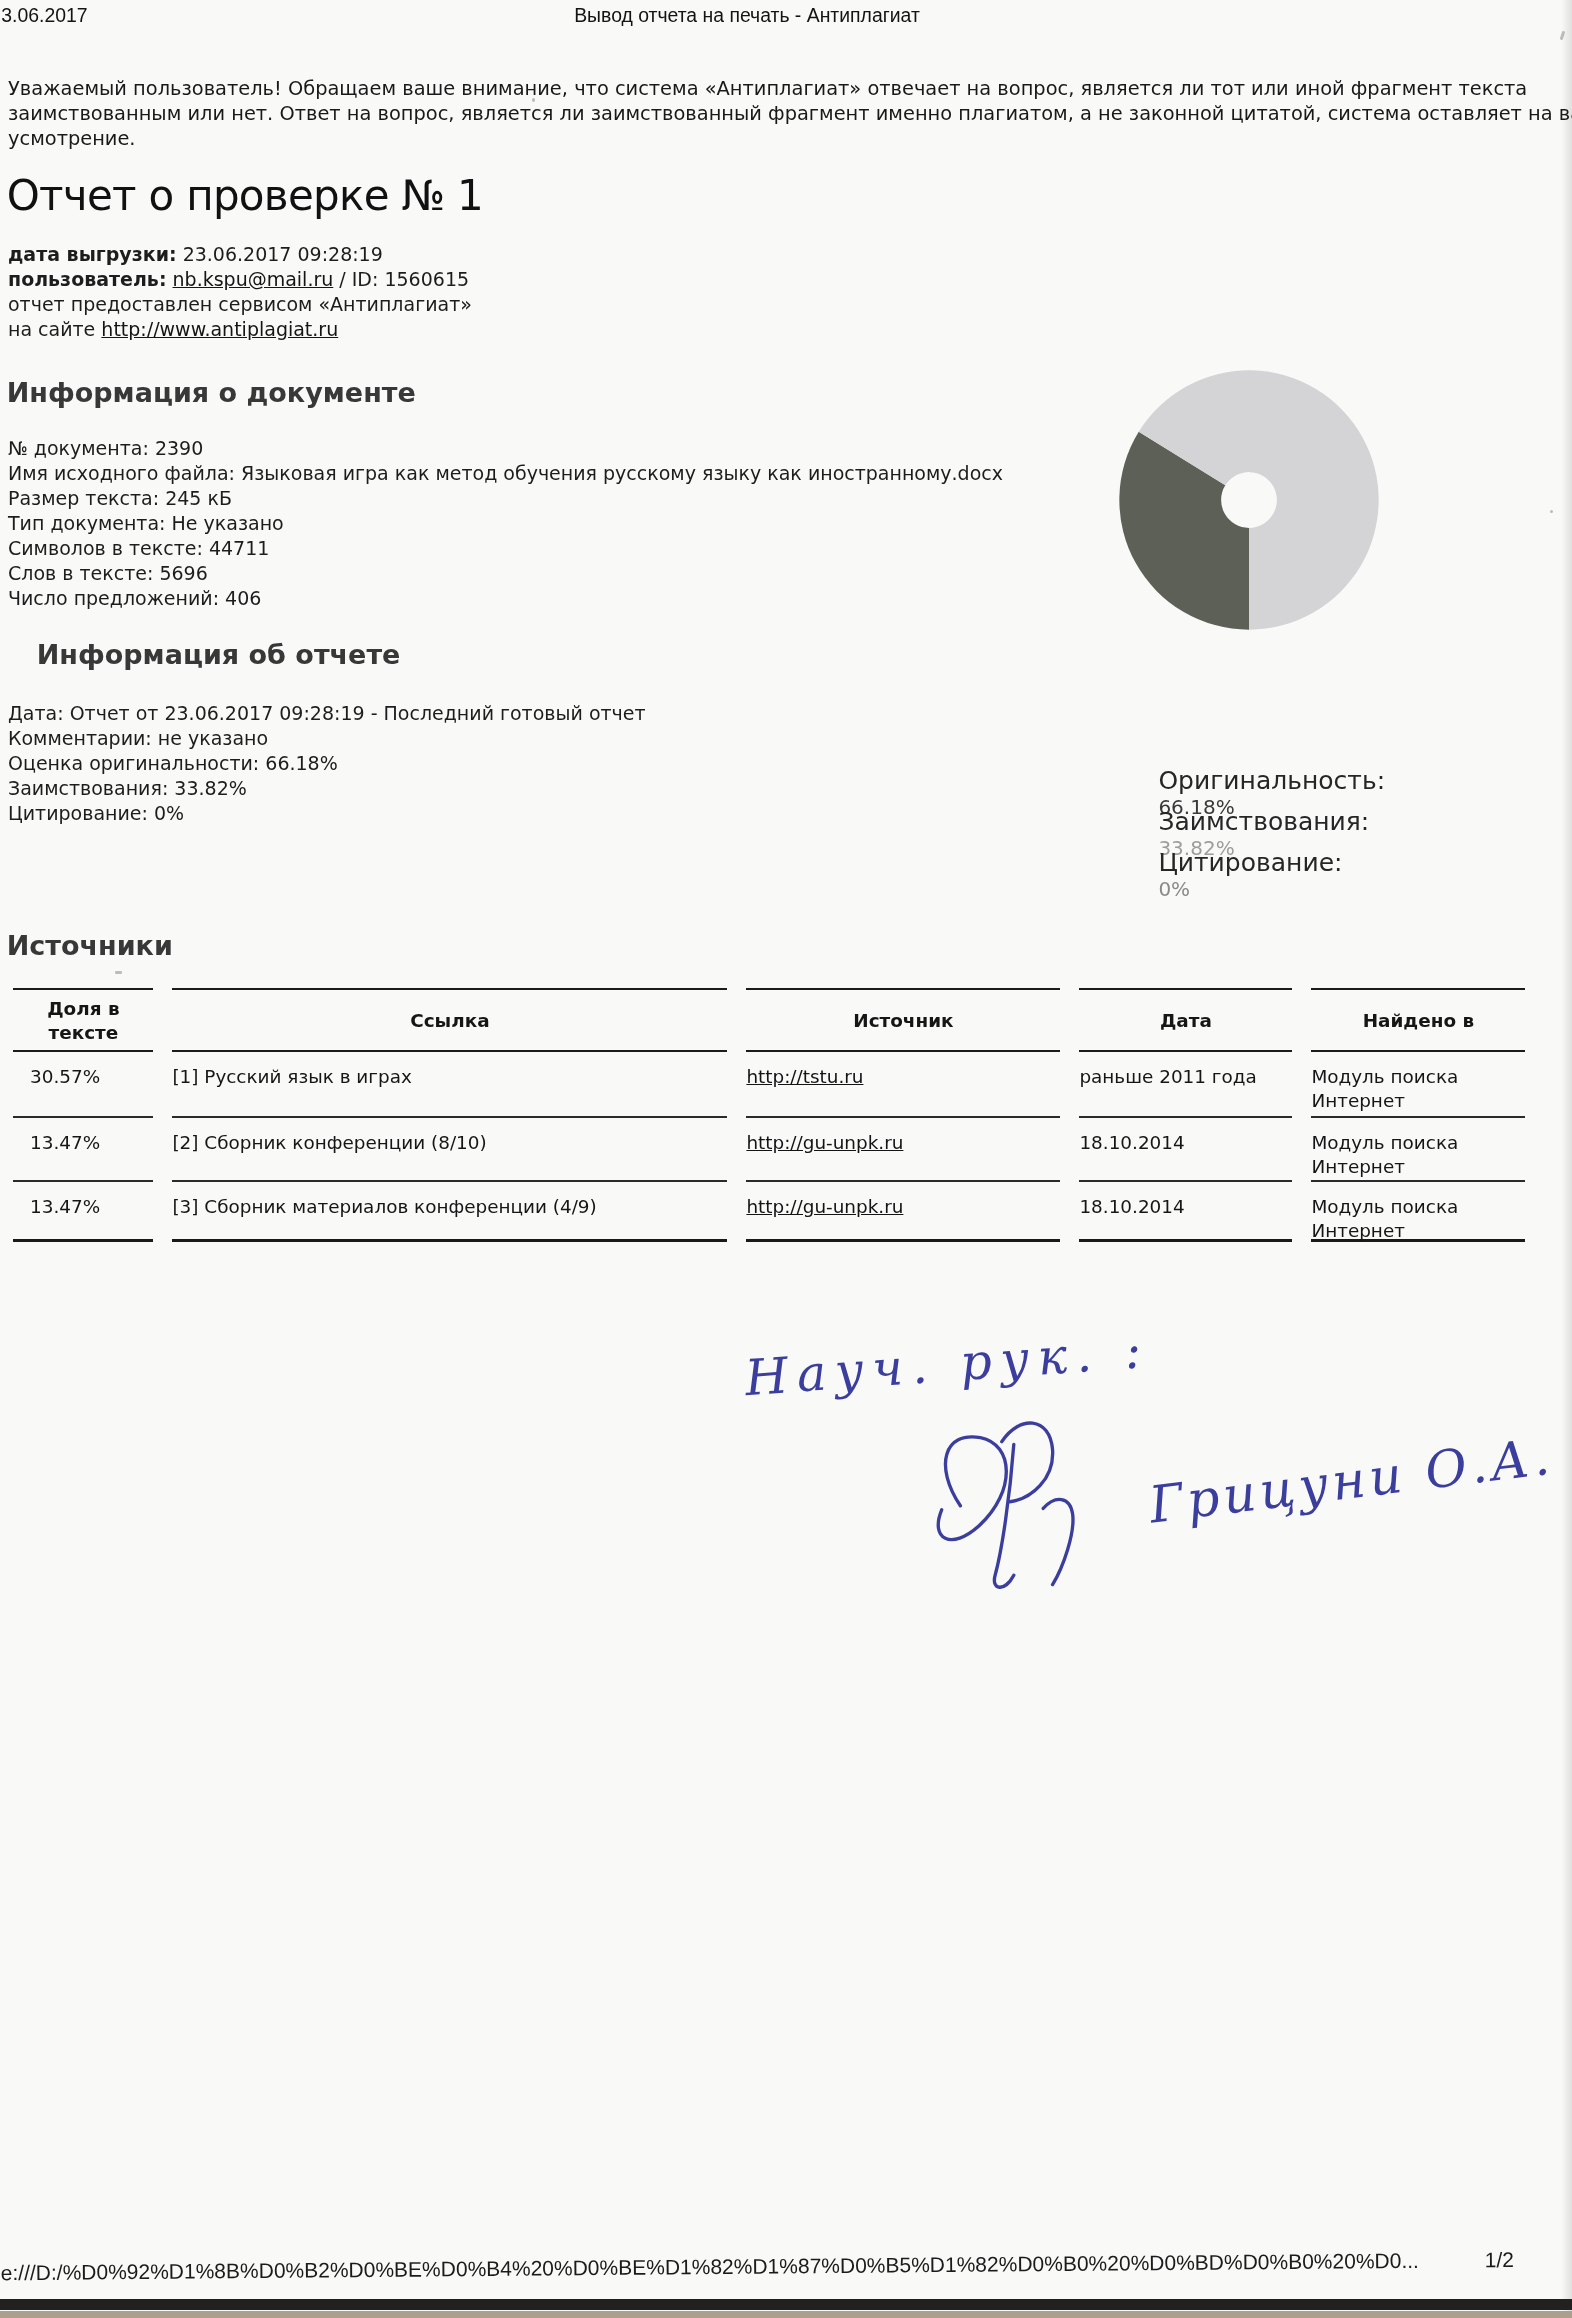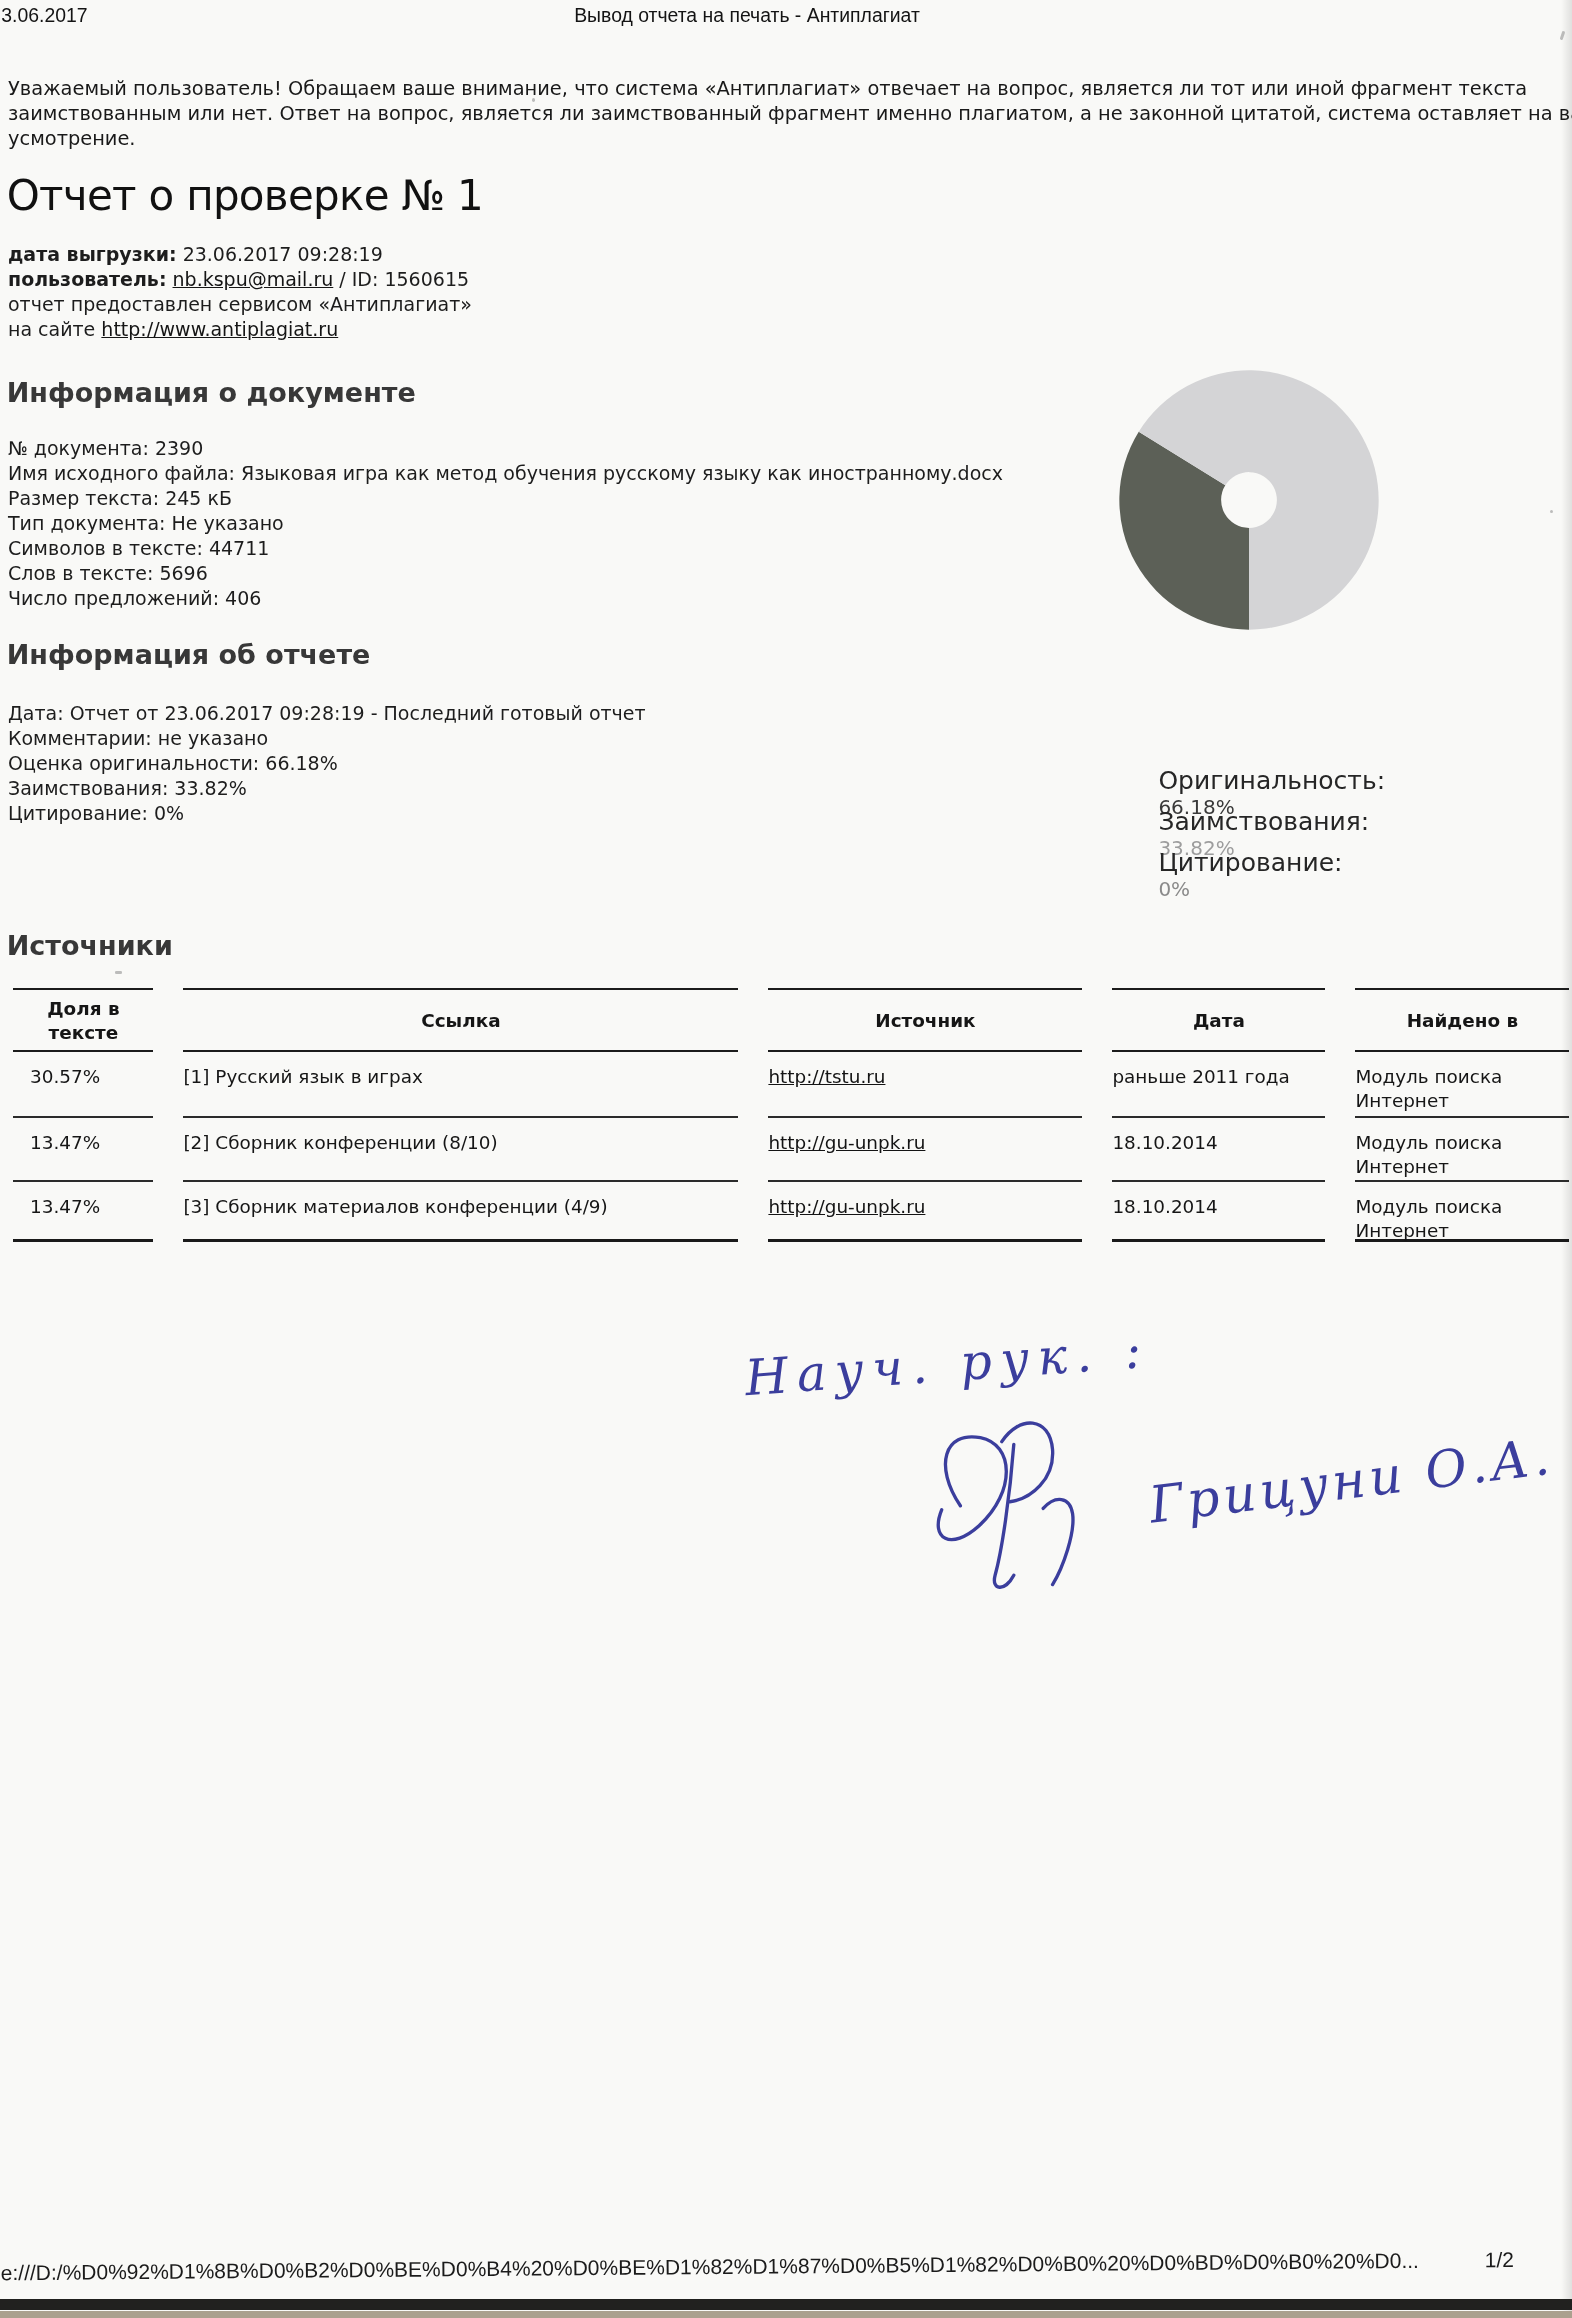--- a/index.html
+++ b/index.html
@@ -32,21 +32,21 @@
   .kv b{font-weight:normal;}
   
   .donut{position:absolute; left:1118px; top:369px; width:262px; height:262px;}
   
   .legend{position:absolute; left:1145px; top:766px; white-space:nowrap;}
   .legend .lrow{height:41px; display:flex; align-items:baseline;flex-direction:column;}
   .legend .llabel{font-size:25px; color:#262626;}
   .legend .lvalue{font-size:20px; margin-left:13.4px;}
   
   .src-table{position:absolute; left:13.4px; top:988px; width:1490px; font-size:18.4px; line-height:23.4px; color:#161616;}
-  .trow{display:grid; grid-template-columns:140px 555px 314px 213px 214px; column-gap:30px; box-sizing:border-box;}
+  .trow{display:grid; grid-template-columns:140px 555px 314px 213px 214px; column-gap:19px; box-sizing:border-box;}
   .thead .cell{
     border-top:2.7px solid #1c1c1c; border-bottom:2.7px solid #1c1c1c;
     height:64px; box-sizing:border-box;
     display:flex; align-items:center; justify-content:center; text-align:center;
     font-weight:bold; padding-top:1.3px;
   }
   .tbody .cell{height:64px; box-sizing:border-box; padding-top:13.4px;}
   .tbody.r2 .cell, .tbody.r3 .cell{border-top:2px solid #2b2b2b;}
   .tbody.r3 .cell{border-bottom:3.3px solid #1a1a1a; height:62px;}
   .cell.share{padding-left:16.7px;}
@@ -94,21 +94,21 @@
   <div class="kv" style="top:436px;">
     <div class="row"><b>№ документа:</b> <span>2390</span></div>
     <div class="row"><b>Имя исходного файла:</b> <span>Языковая игра как метод обучения русскому языку как иностранному.docx</span></div>
     <div class="row"><b>Размер текста:</b> <span>245 кБ</span></div>
     <div class="row"><b>Тип документа:</b> <span>Не указано</span></div>
     <div class="row"><b>Символов в тексте:</b> <span>44711</span></div>
     <div class="row"><b>Слов в тексте:</b> <span>5696</span></div>
     <div class="row"><b>Число предложений:</b> <span>406</span></div>
   </div>
 
-  <div class="h2" style="top:639px;">Информация об отчете</div>
+  <div class="h2" style="top:639px;margin-left:30px;">Информация об отчете</div>
   <div class="kv" style="top:701px;">
     <div class="row"><b>Дата:</b> <span>Отчет от 23.06.2017 09:28:19 - Последний готовый отчет</span></div>
     <div class="row"><b>Комментарии:</b> <span>не указано</span></div>
     <div class="row"><b>Оценка оригинальности:</b> <span>66.18%</span></div>
     <div class="row"><b>Заимствования:</b> <span>33.82%</span></div>
     <div class="row"><b>Цитирование:</b> <span>0%</span></div>
   </div>
 
   <div class="donut">
     <svg id="donut-svg" width="262" height="262" viewBox="0 0 392 392">

